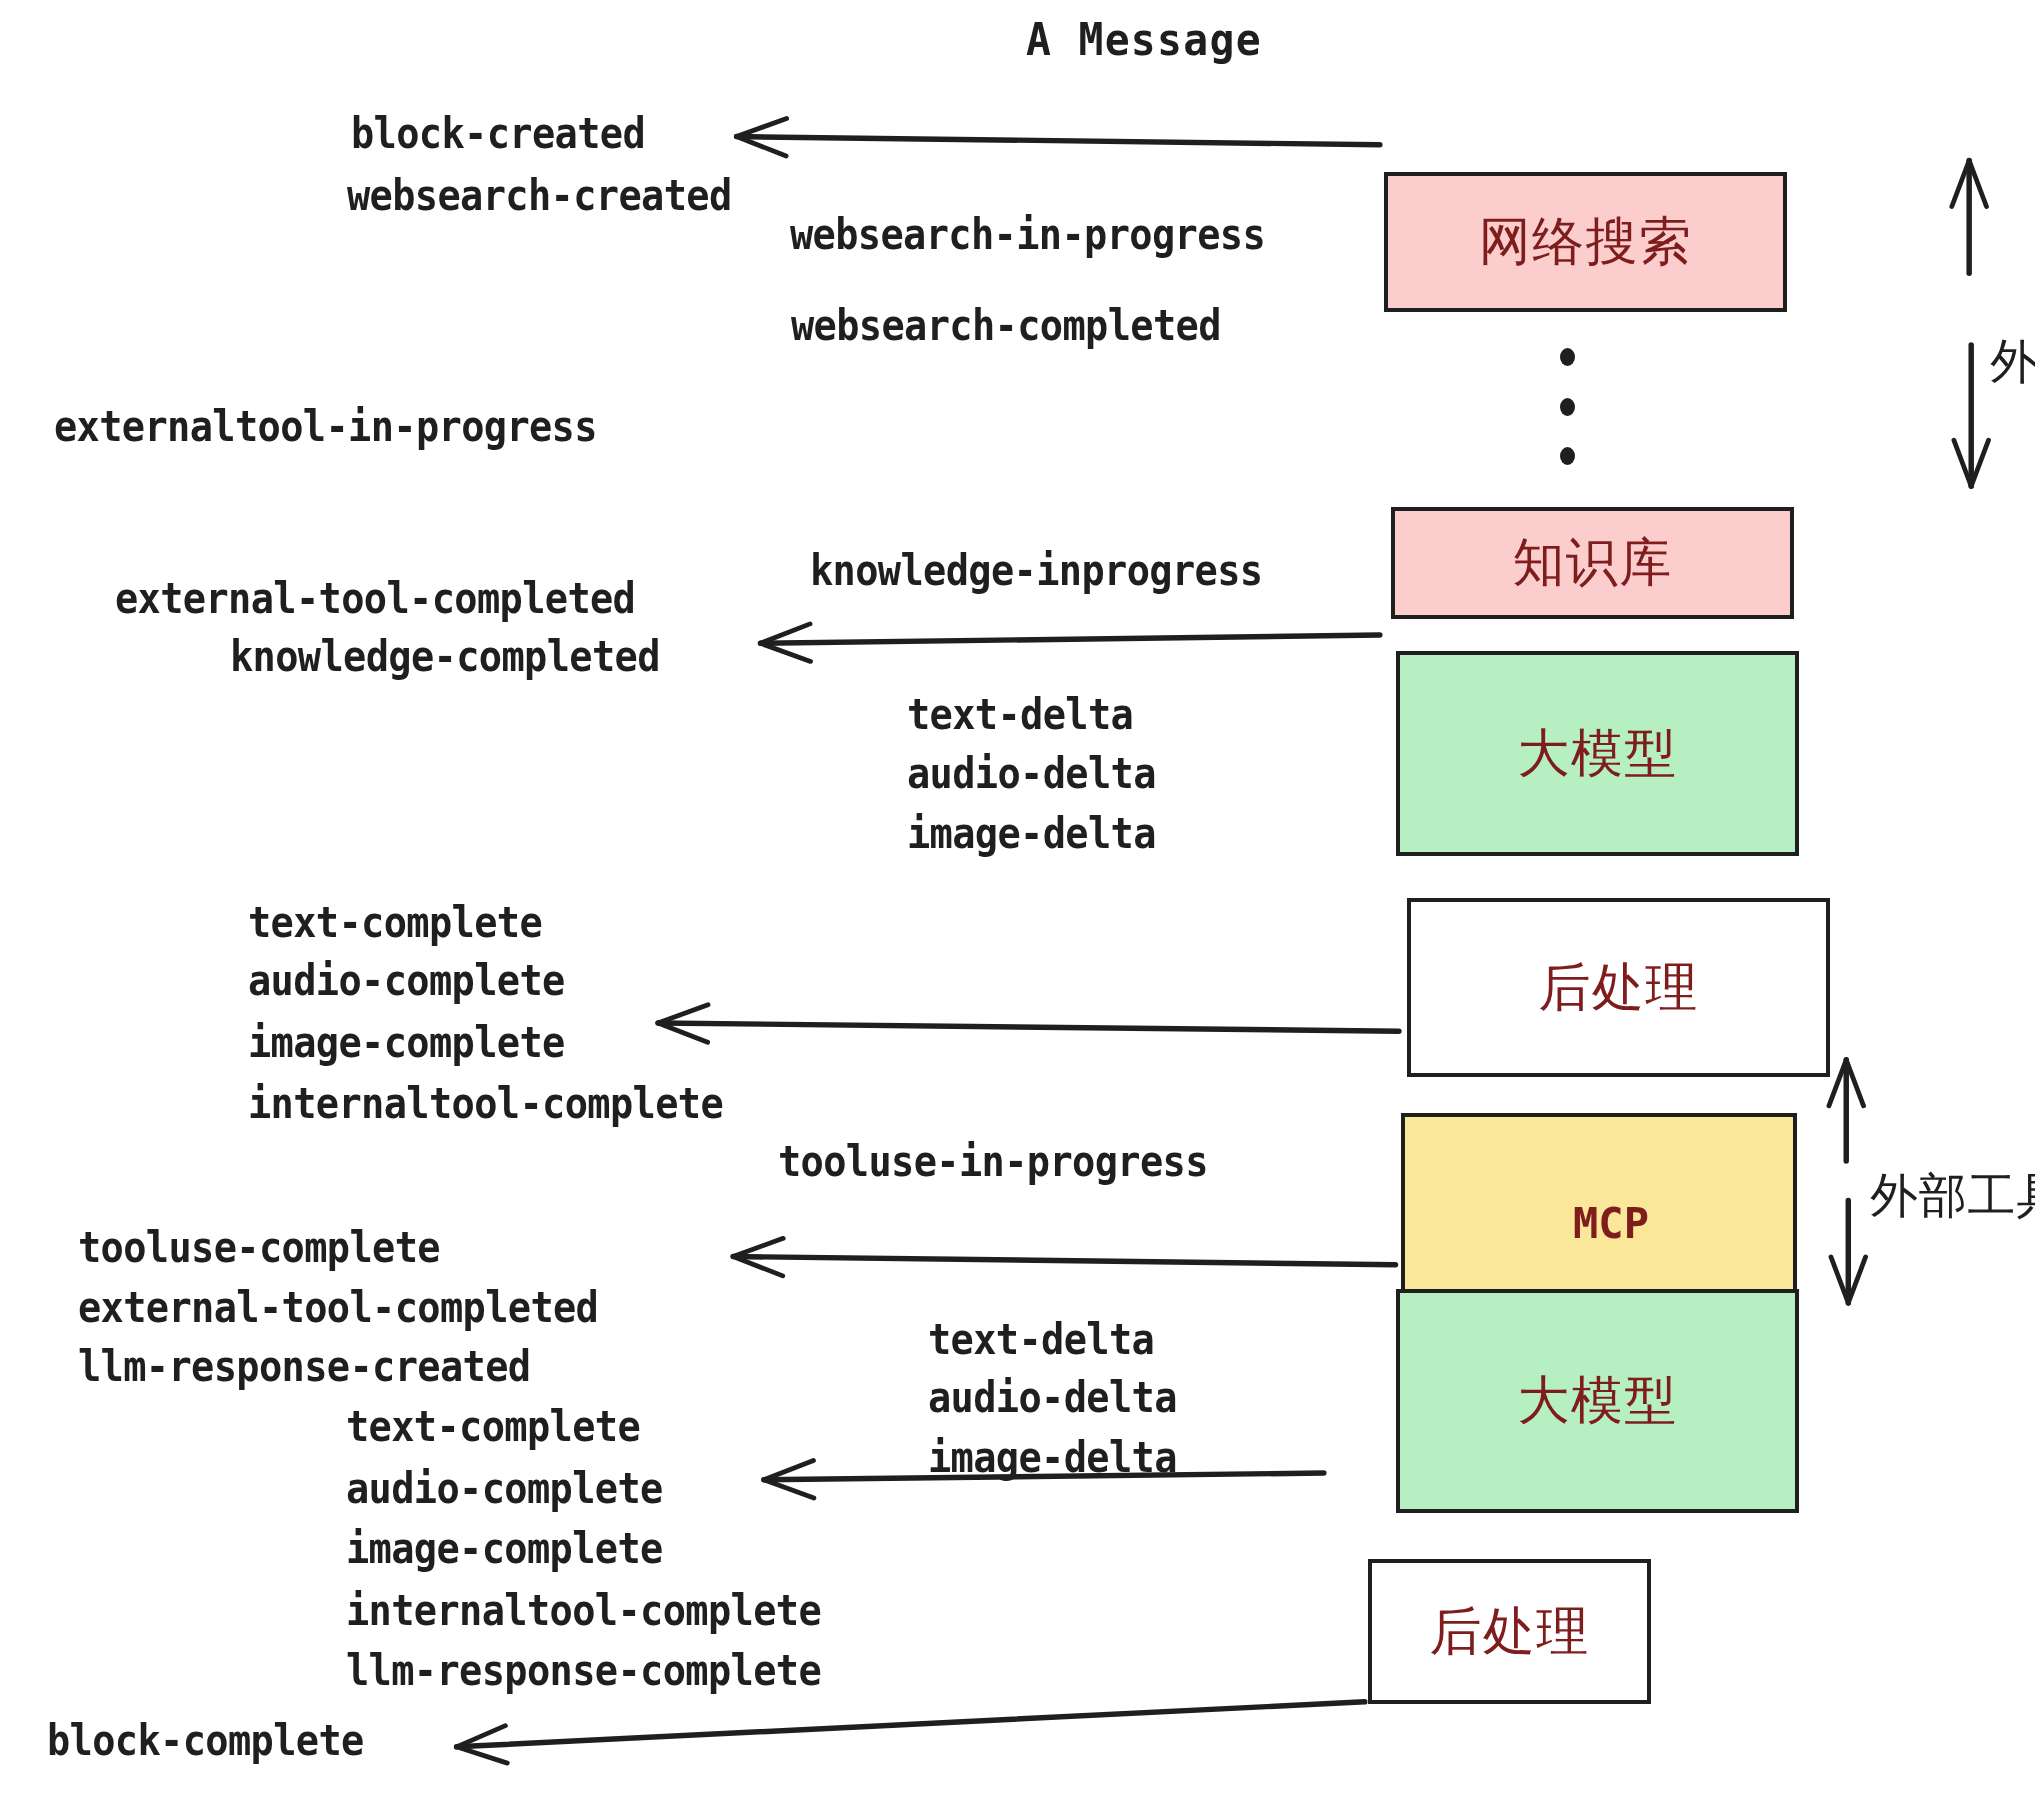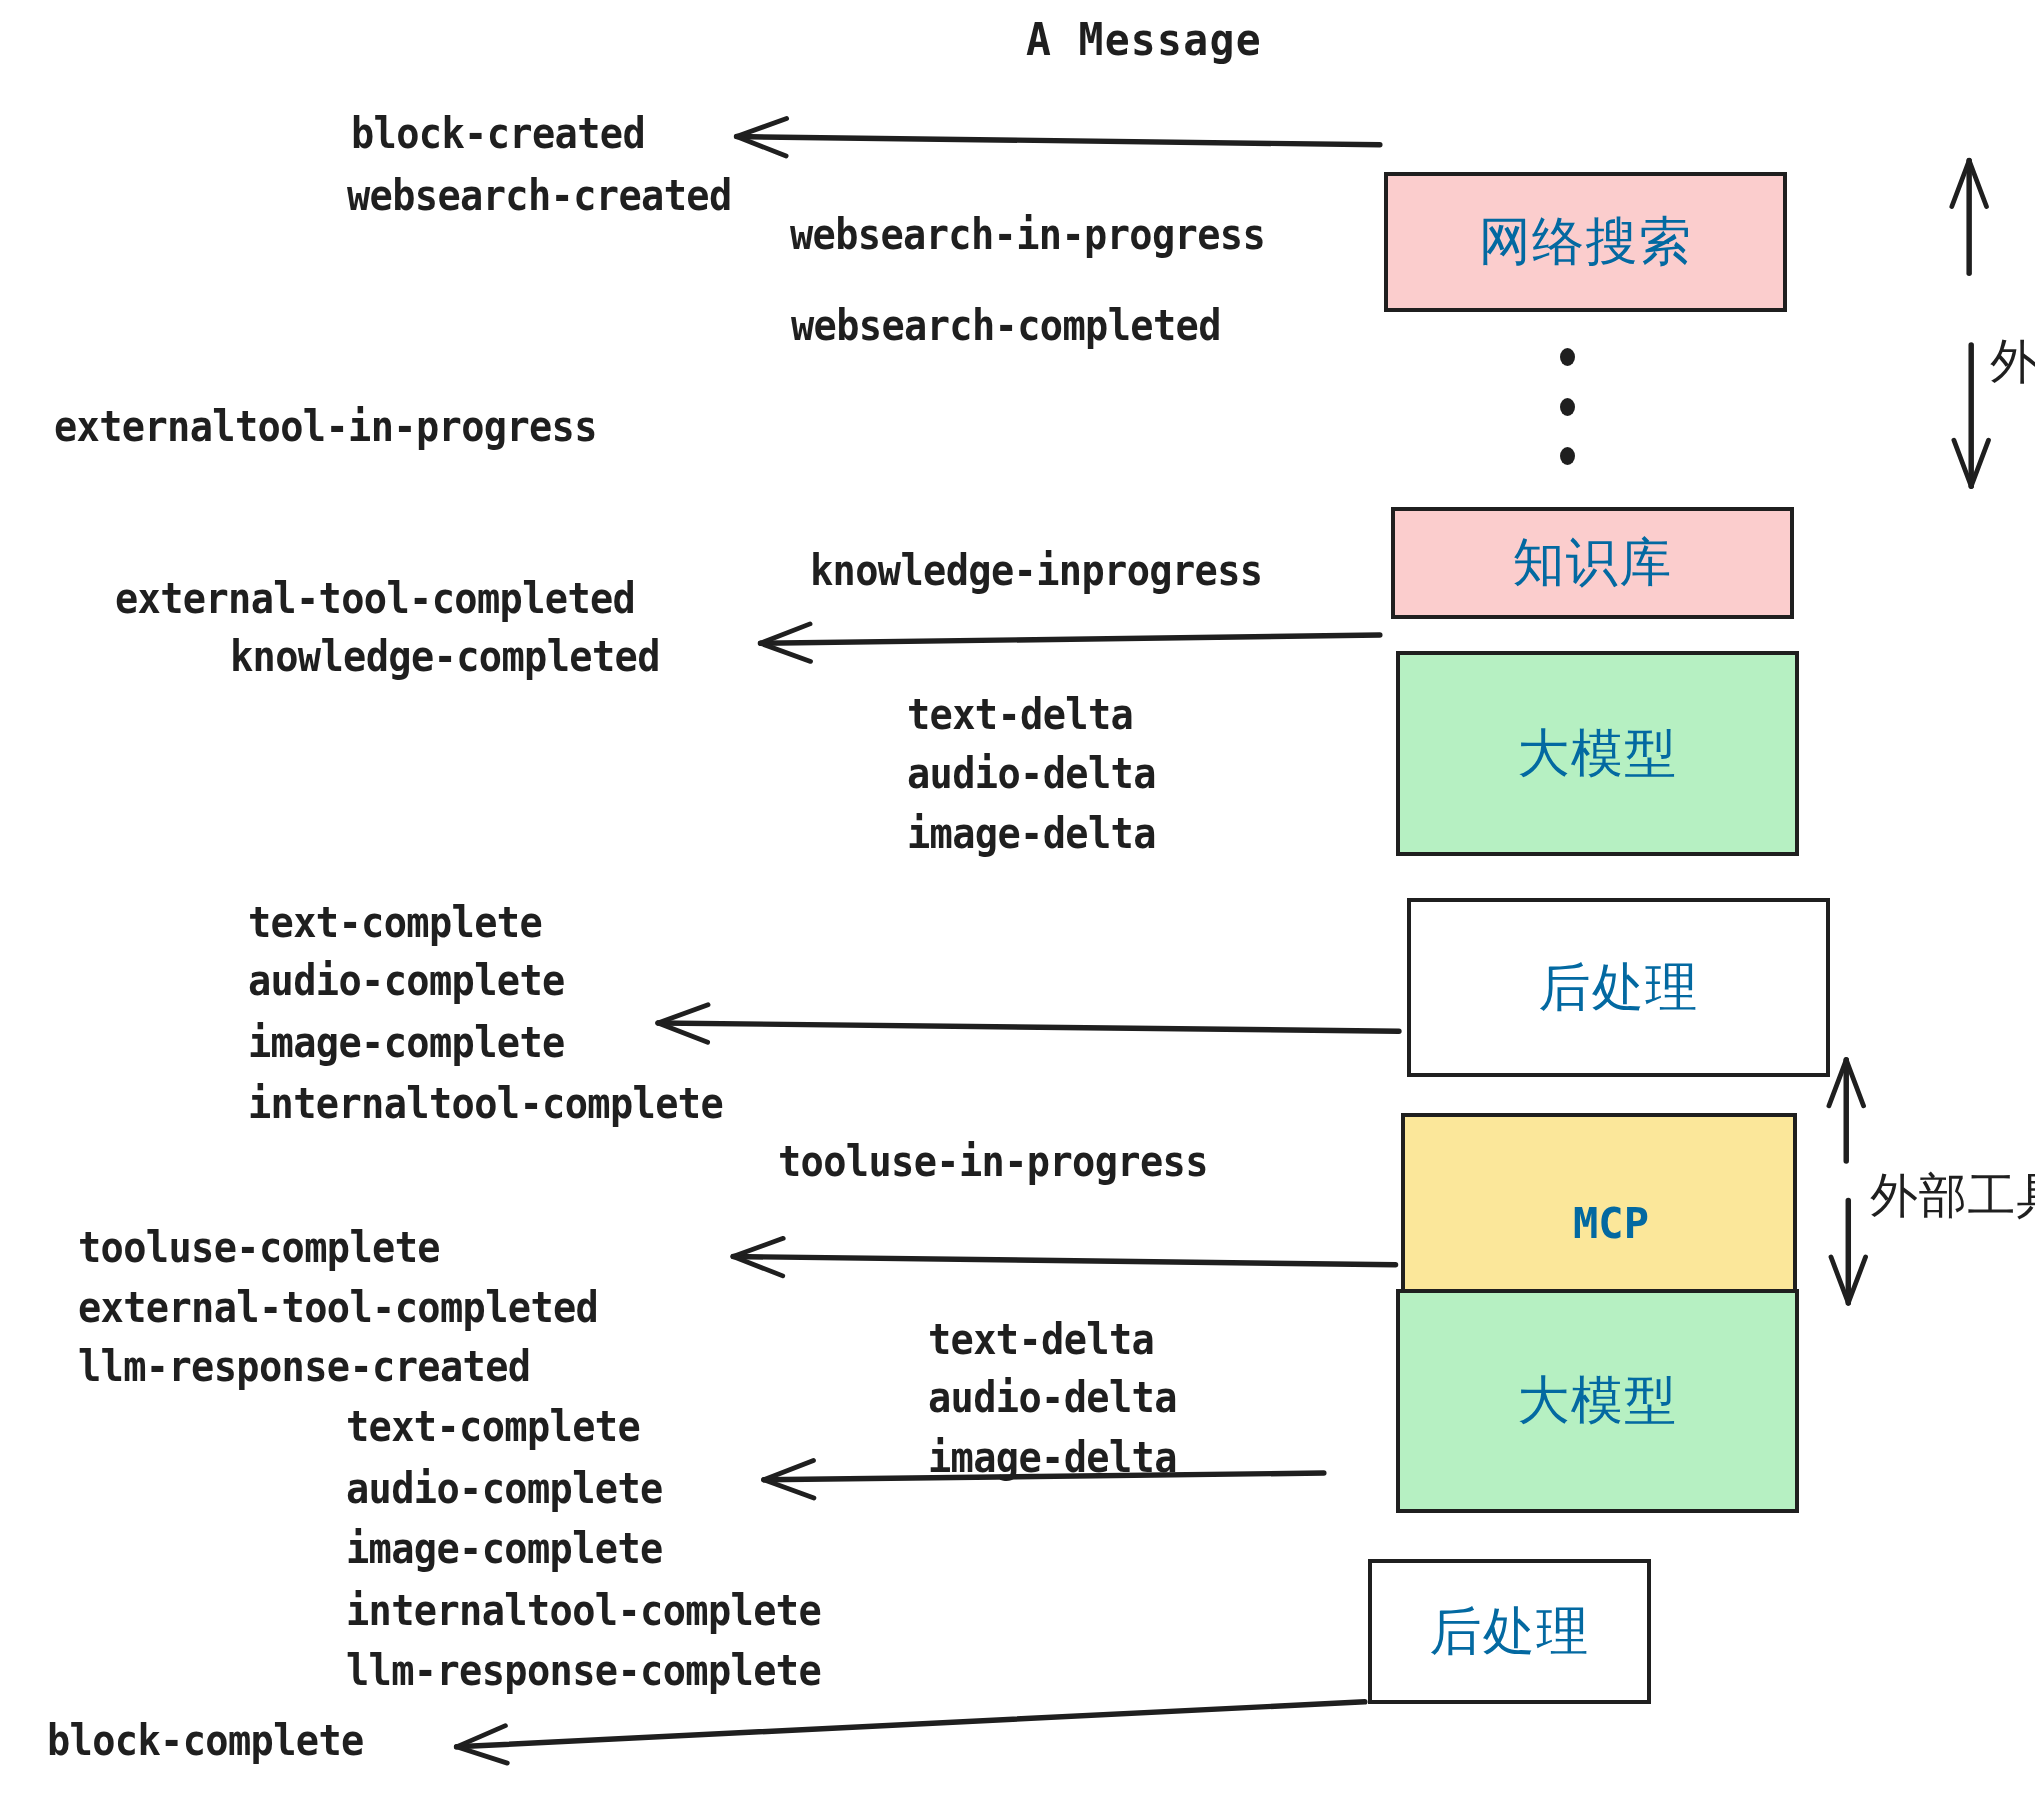--- a/index.html
+++ b/index.html
@@ -48,21 +48,21 @@
   .node {
     position: absolute;
     box-sizing: border-box;
     border: 4.1px solid #1f1f1f;
     display: flex;
     align-items: center;
     justify-content: center;
     font-family: "DejaVu Sans", "Liberation Sans", sans-serif;
     font-size: 52px;
     font-weight: 500;
-    color: #0369a1;
+    color: #7f1d1d;
     letter-spacing: 1.4px;
     text-align: right;
   }
   .node.mcp-node {
     font-family: "DejaVu Sans Mono", "Liberation Mono", monospace;
     font-size: 42px;
     font-weight: 700;
     letter-spacing: 0;
   }
   .side-label {

